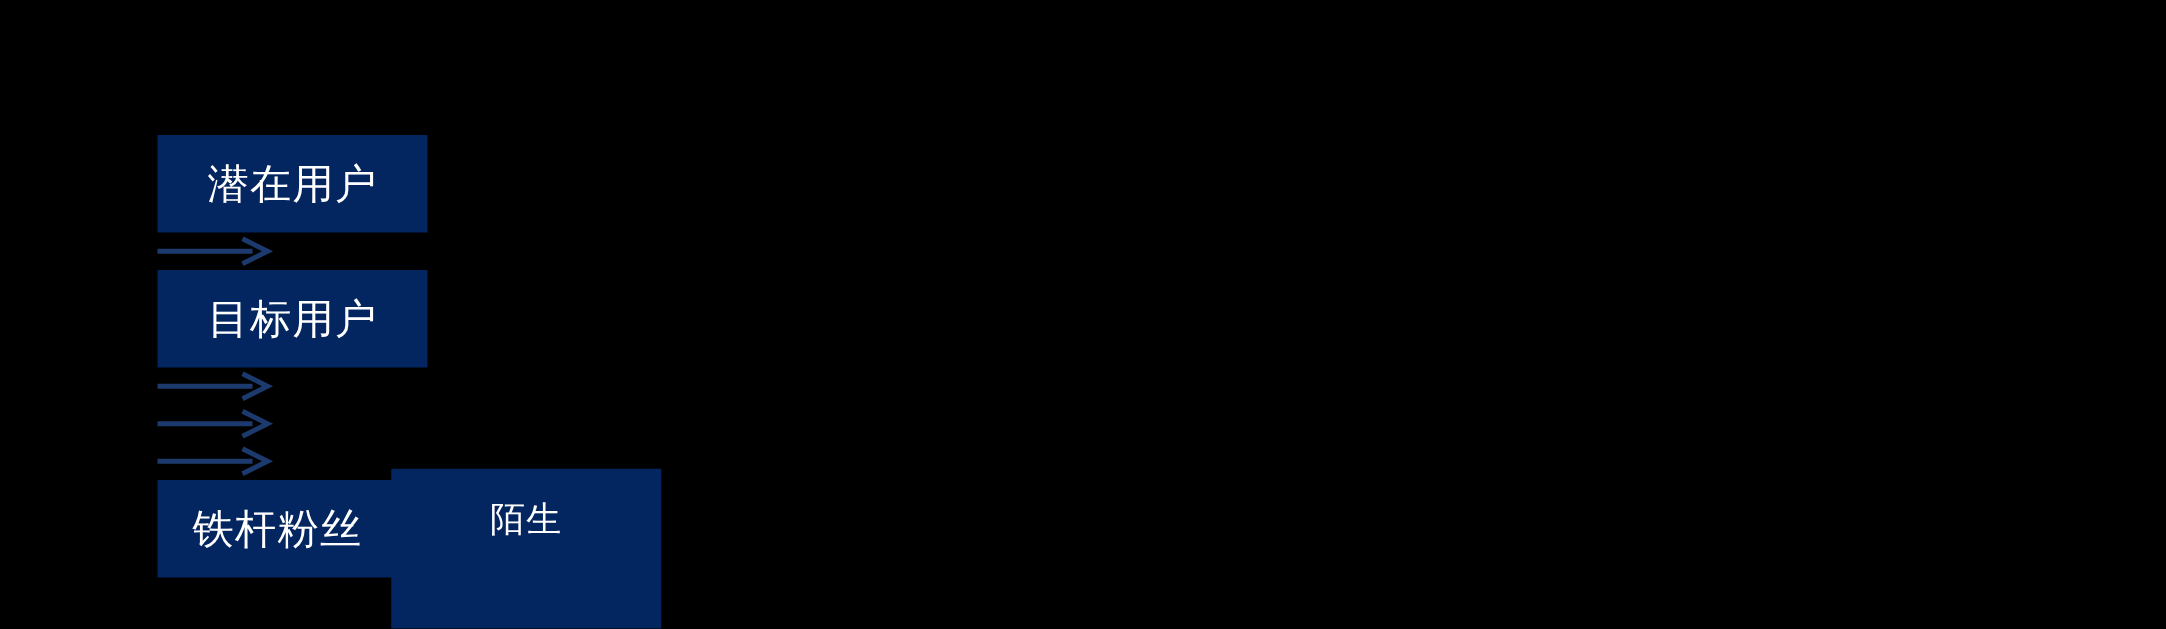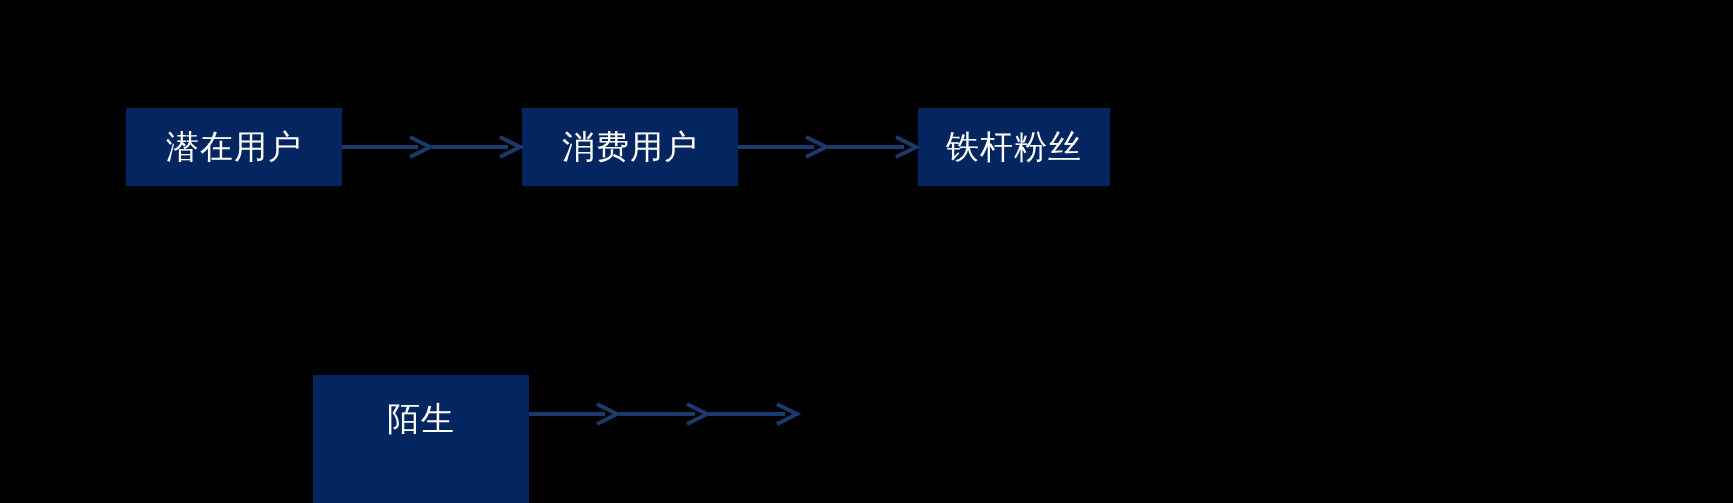--- a/index.html
+++ b/index.html
@@ -13,22 +13,21 @@
     height: 503px;
     background: #000000;
     overflow: hidden;
     font-family: "Liberation Sans", "DejaVu Sans", sans-serif;
   }
 
   
   .flow-row {
     position: absolute;
     display: flex;
-    flex-direction: row;
-    align-items: center;
+    flex-direction: column;
   }
   #flow-row-1 {
     left: 126px;
     top: 108px;
     height: 78px;
   }
   #flow-row-2 {
     left: 313px;
     top: 375px;
     height: 128px;
@@ -46,21 +45,21 @@
     letter-spacing: 1px;
   }
   #flow-row-1 .node {
     width: 216px;
     height: 78px;
     font-size: 33px;
   }
   #flow-row-2 .node {
     width: 216px;
     height: 128px;
-    font-size: 33px;
+    font-size: 28px;
     align-items: flex-start;
     padding-top: 22px;
   }
   #flow-row-1 .node.wide  { width: 192px; }
 
   
   .connector {
     position: relative;
     flex: 0 0 auto;
     width: 90px;
@@ -89,31 +88,31 @@
       <span>潜在用户</span>
     </div>
 
     <div class="connector">
       <svg viewBox="0 0 90 30" xmlns="http://www.w3.org/2000/svg" aria-hidden="true">
         <line x1="0" y1="15" x2="76" y2="15" stroke="#1c3a6e" stroke-width="4"></line>
         <polyline points="68,5 88,15 68,25" fill="none" stroke="#1c3a6e" stroke-width="4"></polyline>
       </svg>
     </div>
 
+    <div class="node">
+      <span>目标用户</span>
+    </div>
 
     <div class="connector">
       <svg viewBox="0 0 90 30" xmlns="http://www.w3.org/2000/svg" aria-hidden="true">
         <line x1="0" y1="15" x2="76" y2="15" stroke="#1c3a6e" stroke-width="4"></line>
         <polyline points="68,5 88,15 68,25" fill="none" stroke="#1c3a6e" stroke-width="4"></polyline>
       </svg>
     </div>
 
-    <div class="node">
-      <span>消费用户</span>
-    </div>
 
     <div class="connector">
       <svg viewBox="0 0 90 30" xmlns="http://www.w3.org/2000/svg" aria-hidden="true">
         <line x1="0" y1="15" x2="76" y2="15" stroke="#1c3a6e" stroke-width="4"></line>
         <polyline points="68,5 88,15 68,25" fill="none" stroke="#1c3a6e" stroke-width="4"></polyline>
       </svg>
     </div>
 
 
     <div class="connector">

